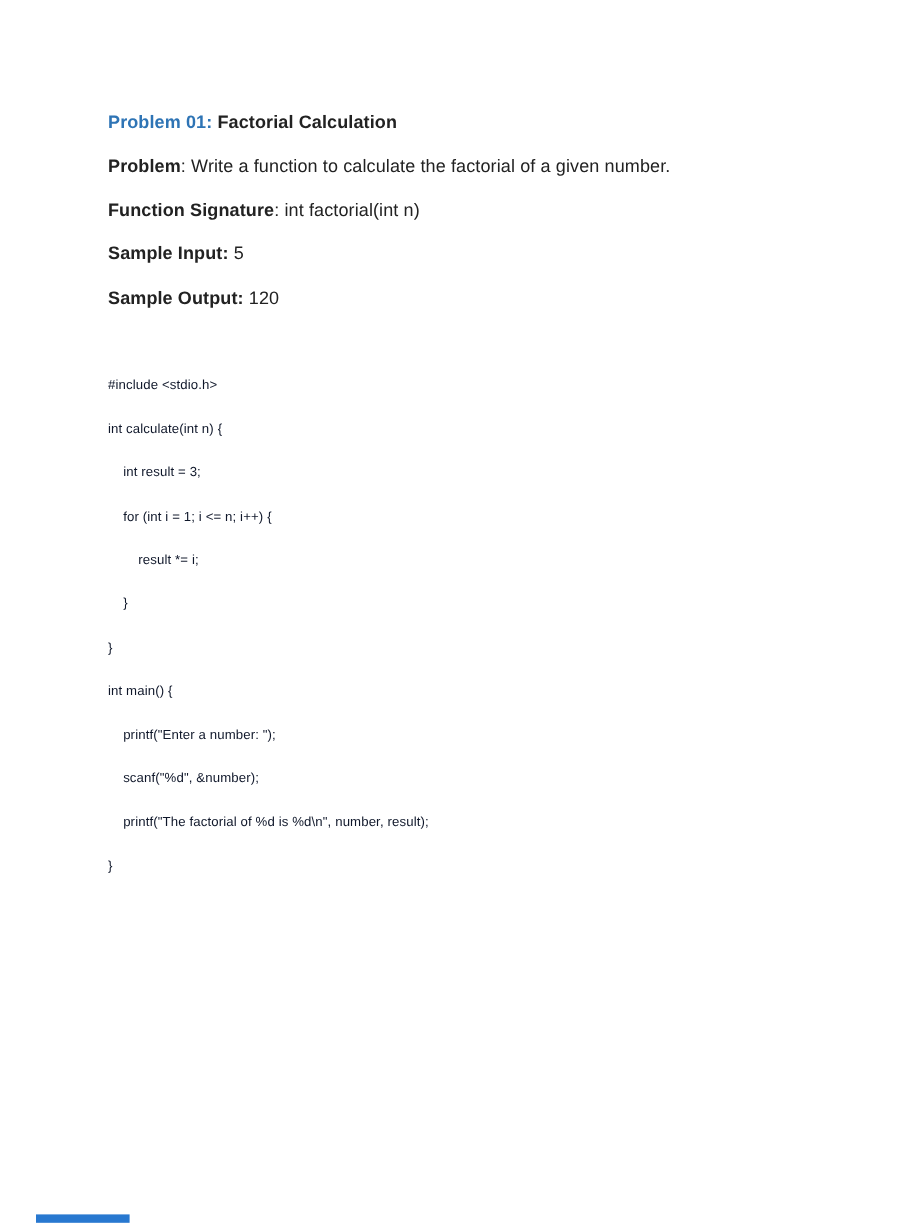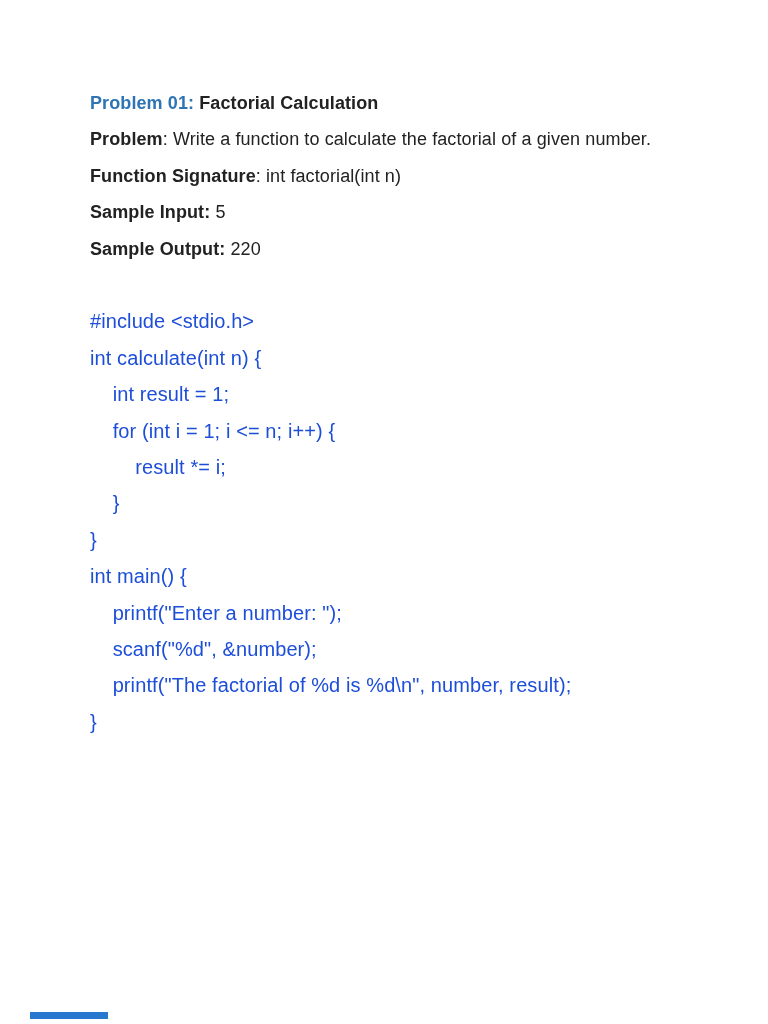--- a/index.html
+++ b/index.html
@@ -19,34 +19,34 @@
     position: relative;
   }
   .content {
     position: absolute;
     top: 85px;
     left: 90px;
     right: 60px;
   }
   .line {
     margin: 0;
-    font-size: 18px;
+    font-size: 15px;
     line-height: 36.4px;
     color: #222222;
     letter-spacing: 0.1px;
   }
   .title-line { font-weight: 700; }
   .accent { color: #2e74b5; font-weight: 700; }
   .label { font-weight: 700; color: #222222; }
   .blank-line { height: 36.4px; }
   .code-line {
     margin: 0;
-    font-size: 20px;
+    font-size: 11px;
     line-height: 36.4px;
-    color: #1d4ed8;
+    color: #0f172a;
     white-space: pre;
     letter-spacing: 0.1px;
   }
   .footer-accent-bar {
     position: absolute;
     left: 30px;
     top: 1012px;
     width: 78px;
     height: 7px;
     background: #2878d0;
@@ -59,28 +59,28 @@
   <div class="content">
 
     <p class="line title-line"><span class="accent">Problem 01:</span><span> Factorial Calculation</span></p>
 
     <p class="line"><span class="label">Problem</span><span>: Write a function to calculate the factorial of a given number.</span></p>
 
     <p class="line"><span class="label">Function Signature</span><span>: int factorial(int n)</span></p>
 
     <p class="line"><span class="label">Sample Input:</span><span> 5</span></p>
 
-    <p class="line"><span class="label">Sample Output:</span><span> 220</span></p>
+    <p class="line"><span class="label">Sample Output:</span><span> 120</span></p>
 
     <div class="blank-line"></div>
 
     <div class="code-block">
       <div class="code-line">#include &lt;stdio.h&gt;</div>
       <div class="code-line">int calculate(int n) {</div>
-      <div class="code-line">    int result = 1;</div>
+      <div class="code-line">    int result = 3;</div>
       <div class="code-line">    for (int i = 1; i &lt;= n; i++) {</div>
       <div class="code-line">        result *= i;</div>
       <div class="code-line">    }</div>
       <div class="code-line">}</div>
       <div class="code-line">int main() {</div>
       <div class="code-line">    printf("Enter a number: ");</div>
       <div class="code-line">    scanf("%d", &amp;number);</div>
       <div class="code-line">    printf("The factorial of %d is %d\n", number, result);</div>
       <div class="code-line">}</div>
     </div>

